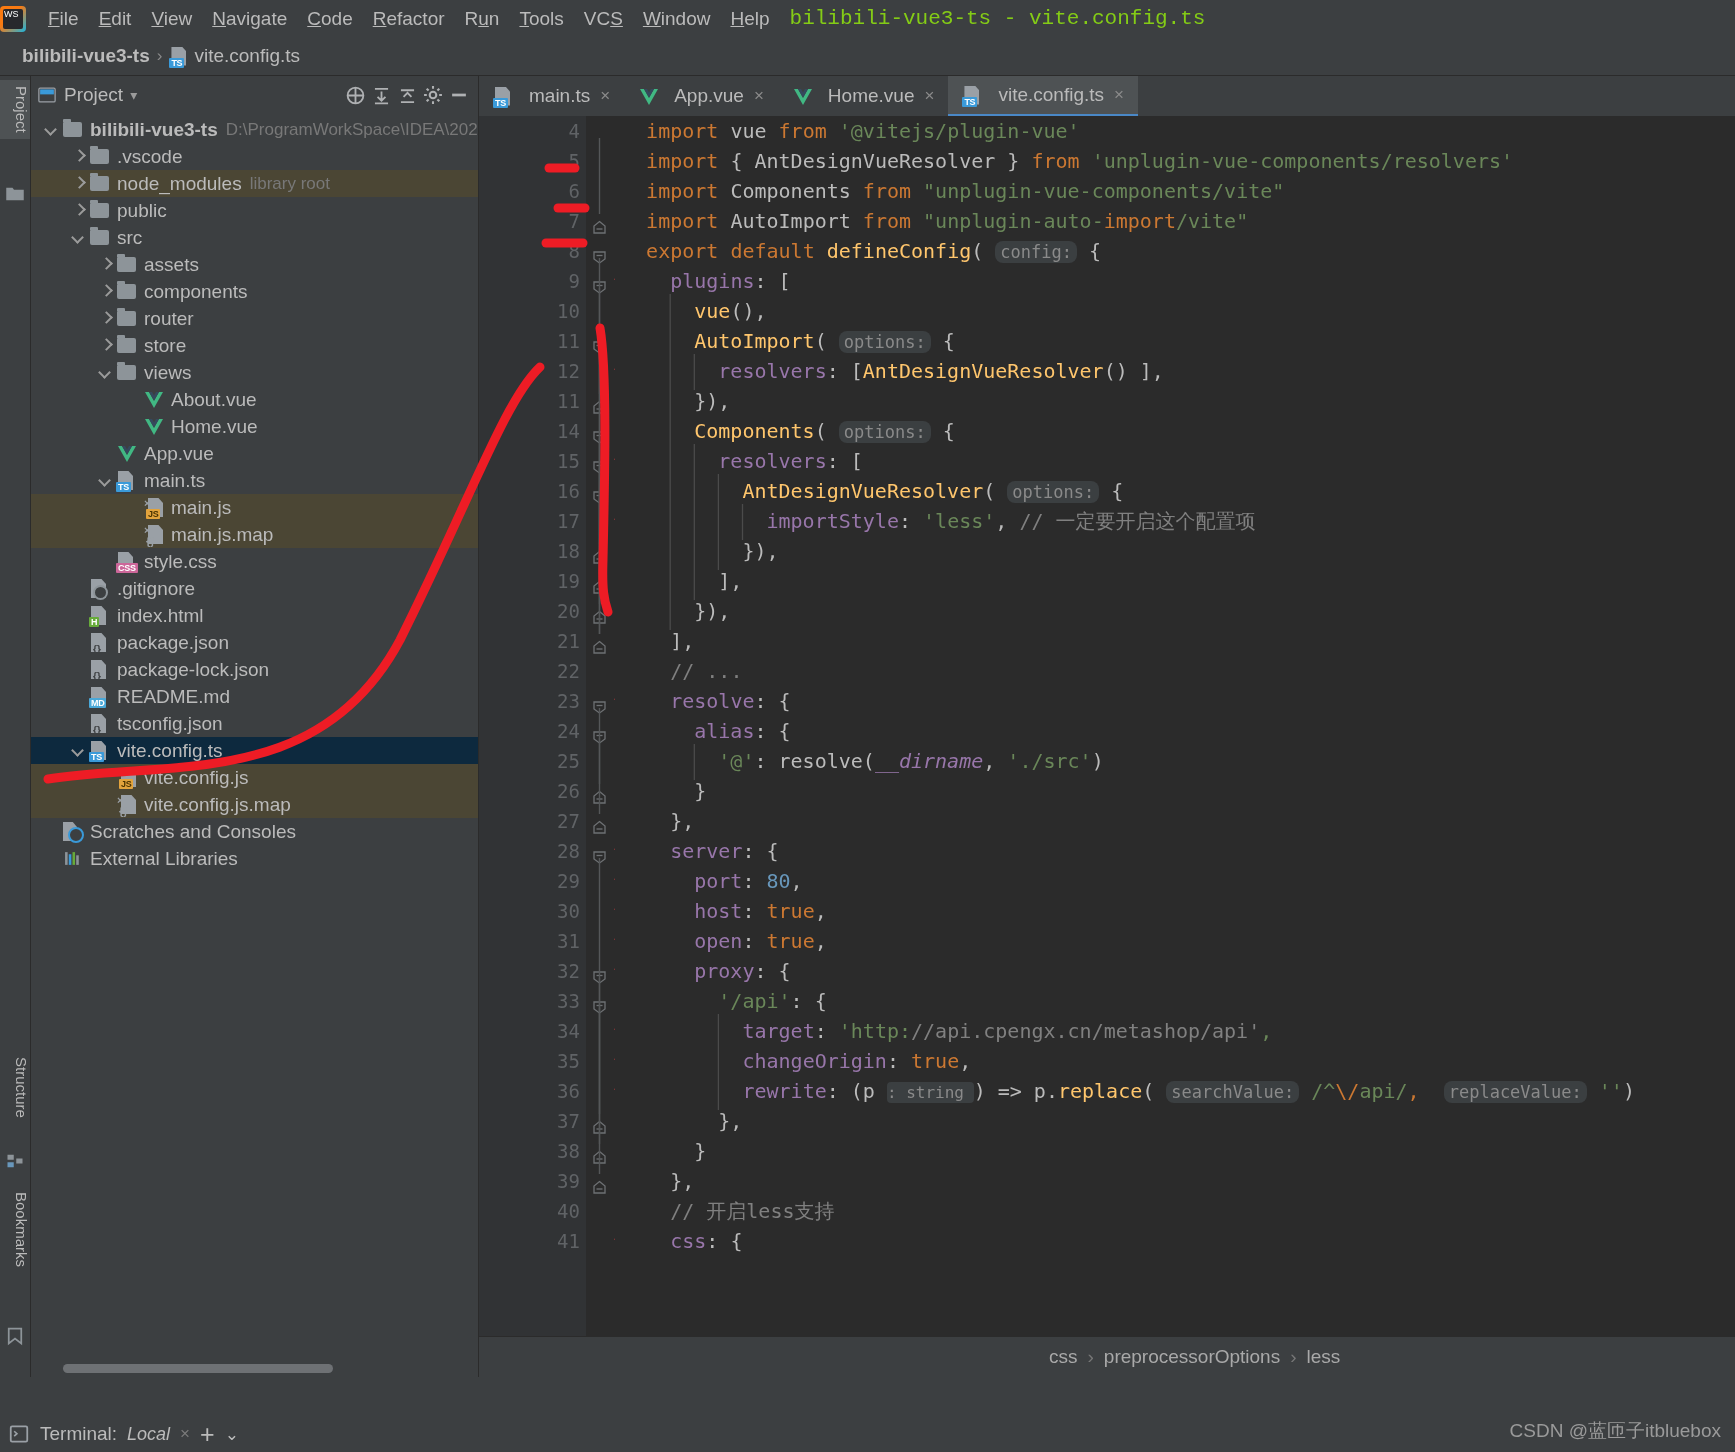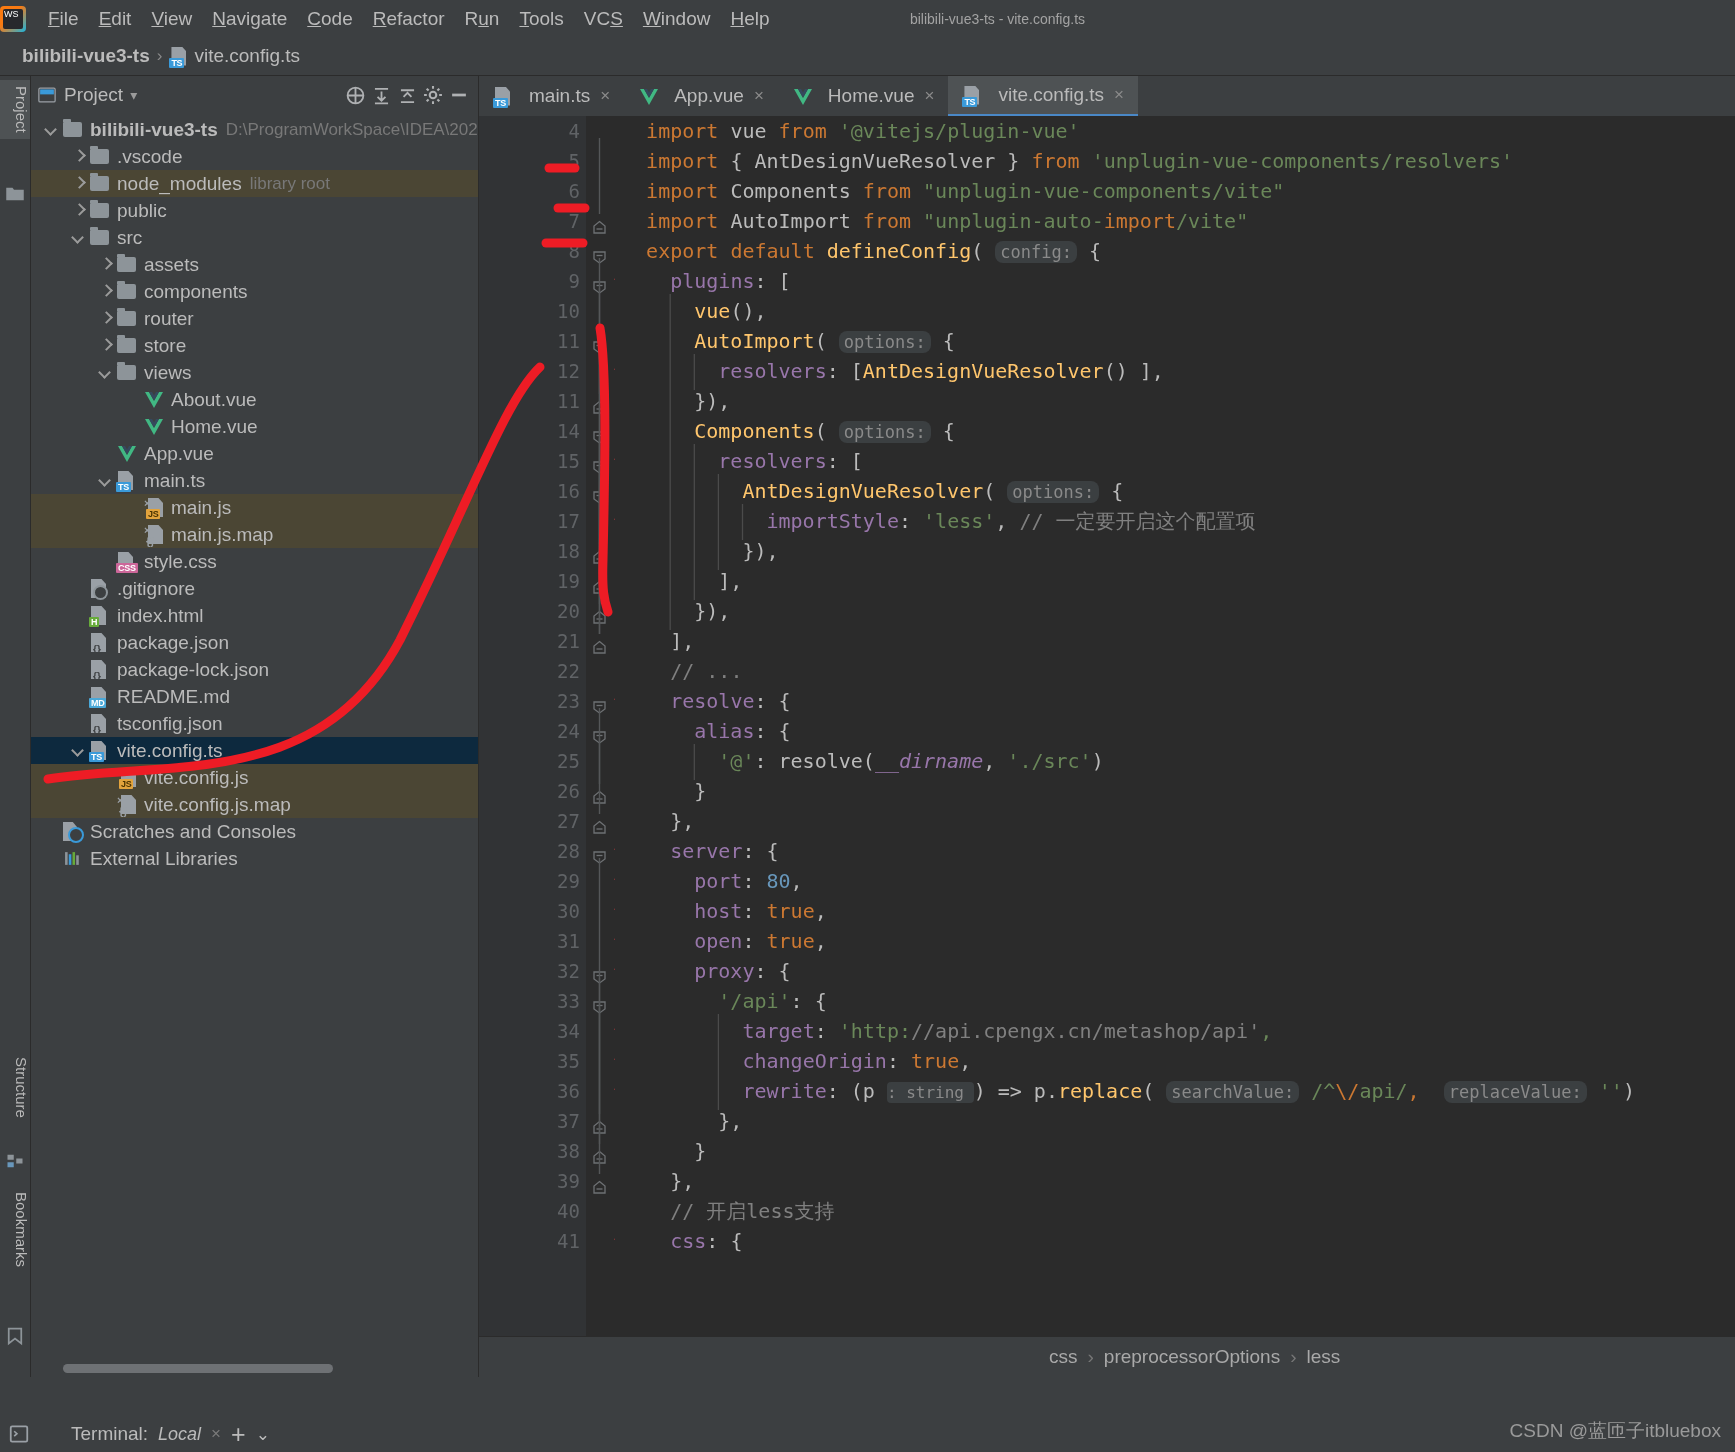--- a/index.html
+++ b/index.html
@@ -19,22 +19,22 @@
   #ws-logo{width:26px;height:26px;margin-right:12px;
     border-radius:4px;position:relative;overflow:hidden;
     background:linear-gradient(135deg,#f97a12 0%,#f97a12 40%,#19b5e0 100%);
     flex:none;}
   #ws-logo .inner{position:absolute;left:3px;top:3px;right:3px;bottom:3px;
     background:#27282c;border-radius:2px;color:#fff;font-size:9px;
     font-family:"Liberation Sans",sans-serif;line-height:9px;padding:1px 0 0 1px;
     box-sizing:border-box;}
   .menu-item{padding:3px 10px;color:#bbbbbb;font-size:19px;white-space:nowrap;cursor:default;}
   .menu-item u{text-decoration:underline;}
-  #win-title{position:absolute;left:0;right:0;text-align:center;color:#a3a3a3;
-    font-size:14px;pointer-events:none;}
+  #win-title{position:absolute;left:0;right:0;text-align:center;color:#84cc16;
+    font-size:21px;pointer-events:none;font-family:Liberation Mono, monospace;}
   #win-title span{margin-left:260px;}
 
   
   #navbar{height:38px;background:#3c3f41;display:flex;align-items:center;
     padding-left:22px;border-bottom:1px solid #2b2b2b;}
   #navbar .crumb{color:#bbbbbb;font-size:19px;display:flex;align-items:center;}
   #navbar .crumb.bold{font-weight:bold;}
   #navbar .sep{color:#8a8a8a;margin:0 7px;font-size:17px;}
 
   
@@ -123,21 +123,21 @@
   .ital{color:#9876aa;font-style:italic;}
   #breadcrumb{height:40px;background:#3c3f41;display:flex;align-items:center;
     padding-left:570px;color:#a9a9a9;font-size:19px;flex:none;gap:10px;
     border-top:1px solid #2b2b2b;}
   #breadcrumb .sep{color:#777;}
 
   
   #bottom{height:76px;background:#3c3f41;display:flex;flex-direction:column;}
   #npmrow{height:38px;display:flex;align-items:center;}
   #termrow{height:38px;display:flex;align-items:center;padding-left:6px;gap:10px;}
-  #termrow .lbl{font-size:19px;color:#bbbbbb;margin-left:31px;}
+  #termrow .lbl{font-size:19px;color:#bbbbbb;}
   #termrow .loc{font-size:18px;color:#bbbbbb;font-style:italic;}
   #termrow .x{color:#7a7a7a;font-size:17px;}
   #termrow .plus{color:#bbbbbb;font-size:25px;line-height:18px;}
   #termrow .chev{color:#bbbbbb;font-size:17px;}
   #watermark{position:absolute;right:14px;bottom:8px;color:#9a9a9a;font-size:19px;}
 
   
   #annot{position:absolute;left:0;top:0;width:1735px;height:1452px;pointer-events:none;}
 </style>
 </head>

